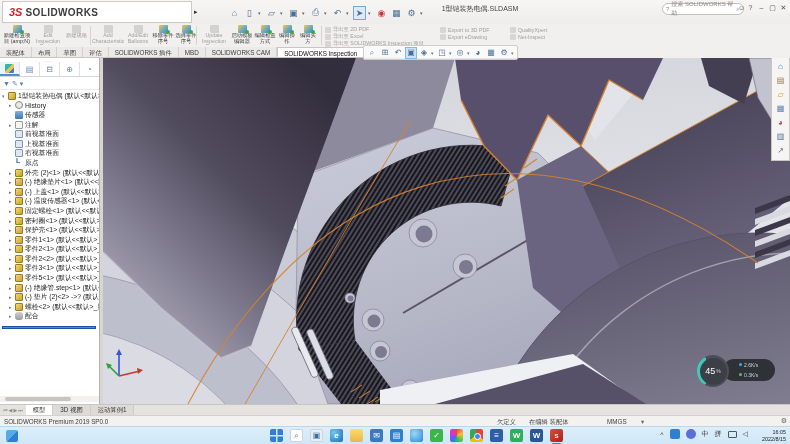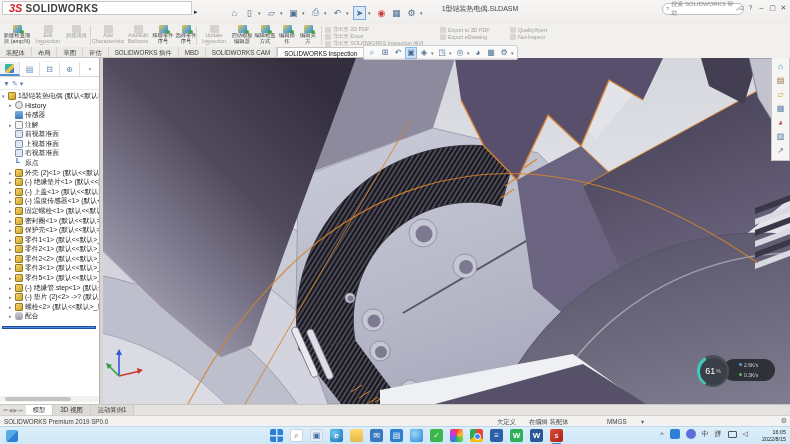--- a/index.html
+++ b/index.html
@@ -1,21 +1,21 @@
 <!DOCTYPE html>
 <html><head>
 <meta charset="utf-8">
 <style>
   html,body{margin:0;padding:0;background:#9a9a9a;}
   *{box-sizing:border-box;font-family:"Liberation Sans",sans-serif;}
   #app{position:relative;width:790px;height:444px;overflow:hidden;background:#f1f0ee;font-size:7px;color:#222;}
 
   
   .titlebar{position:absolute;left:0;top:0;width:790px;height:24px;background:linear-gradient(#f7f6f5,#eeedeb);}
-  .logo{position:absolute;left:2px;top:1px;width:190px;height:14px;background:#fff;border:1px solid #ccc9c6;display:flex;align-items:center;padding-left:6px;}
+  .logo{position:absolute;left:2px;top:1px;width:190px;height:22px;background:#fff;border:1px solid #ccc9c6;display:flex;align-items:center;padding-left:6px;}
   .logo-mark{color:#d1232a;font-weight:bold;font-style:italic;font-size:11px;margin-right:3px;}
   .logo-text{font-weight:bold;font-size:10px;letter-spacing:.4px;color:#3c3c3c;}
   .logo-exp{position:absolute;left:194px;top:8px;font-size:7px;color:#333;}
   .qat{position:absolute;left:228px;top:4px;height:17px;display:flex;align-items:center;gap:2px;}
   .qat .qi{display:inline-flex;align-items:center;justify-content:center;width:13px;height:14px;font-size:9px;color:#4a6f93;}
   .qat .qi.sel{border:1px solid #7aa7d8;background:#dceaf8;}
   .qat .dd{font-size:5px;color:#666;width:5px;}
   .win-title{position:absolute;left:390px;top:4px;width:180px;text-align:center;font-size:7px;color:#444;}
   .search{position:absolute;left:662px;top:3px;width:82px;height:12px;background:#fff;border:1px solid #c2c0bd;border-radius:6px;display:flex;align-items:center;padding:0 3px;gap:2px;color:#8a8a8a;}
   .search .q{font-size:6px;}
@@ -566,21 +566,21 @@
     <span class="tpi fwd">↗</span>
   </div>
 
   <div class="ball-wrap">
     <div class="pill">
       <div><span class="dot" style="background:#4aa3e8"></span><span>2.6K/s</span></div>
       <div><span class="dot" style="background:#53c06a"></span><span>0.3K/s</span></div>
     </div>
     <div class="ball">
       <div class="ball-in">
-          <span>61</span>
+          <span>45</span>
           <span class="u">%</span>
         </div>
     </div>
   </div>
 
   <div class="bottomtabs">
     <div class="bnav">
       <span>⏮</span>
       <span>◀</span>
       <span>▶</span>

